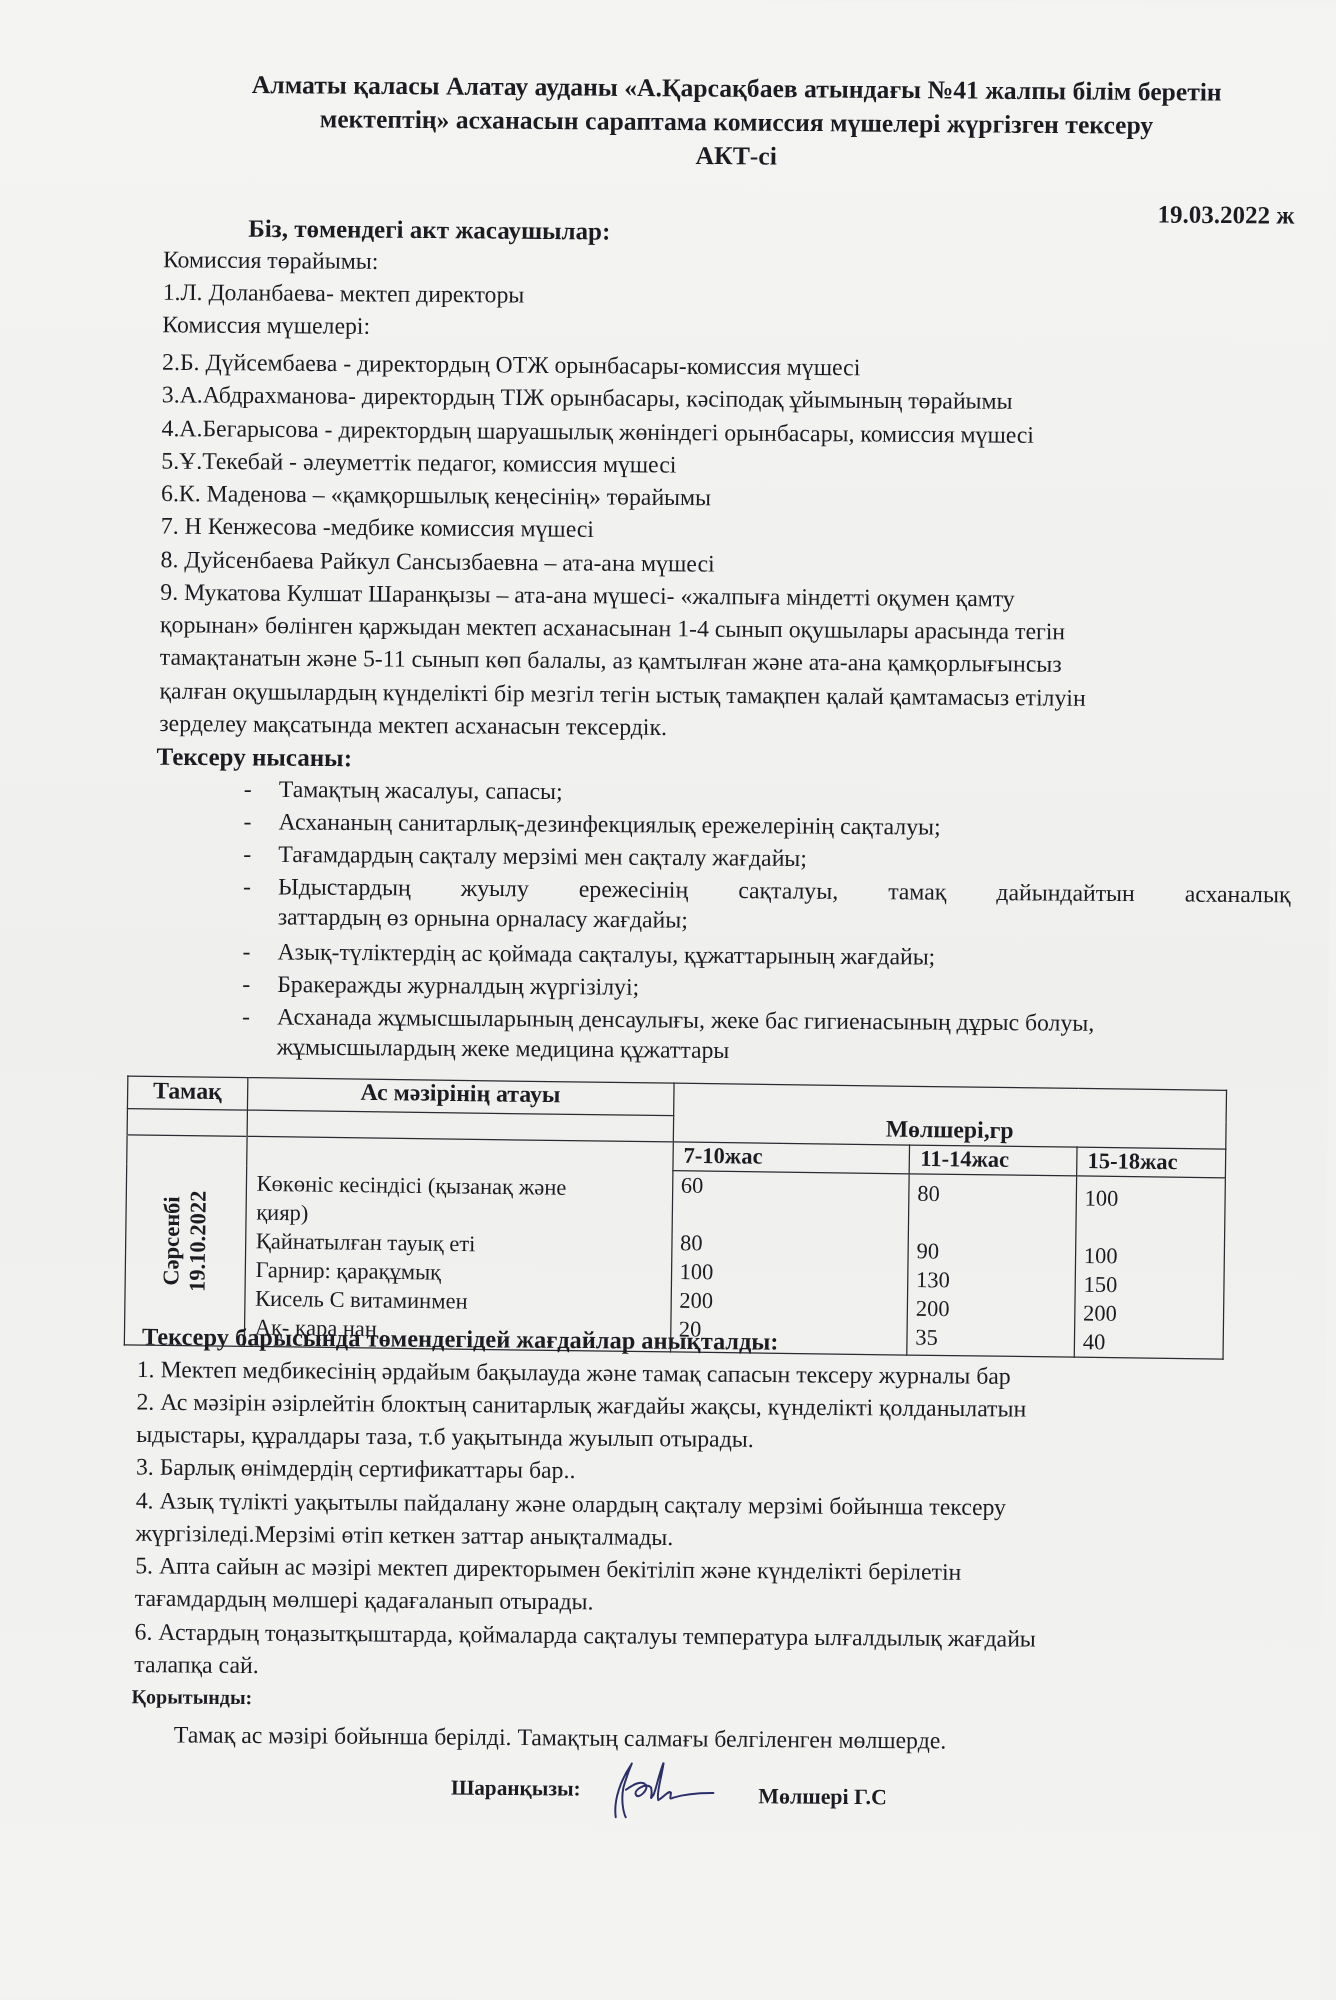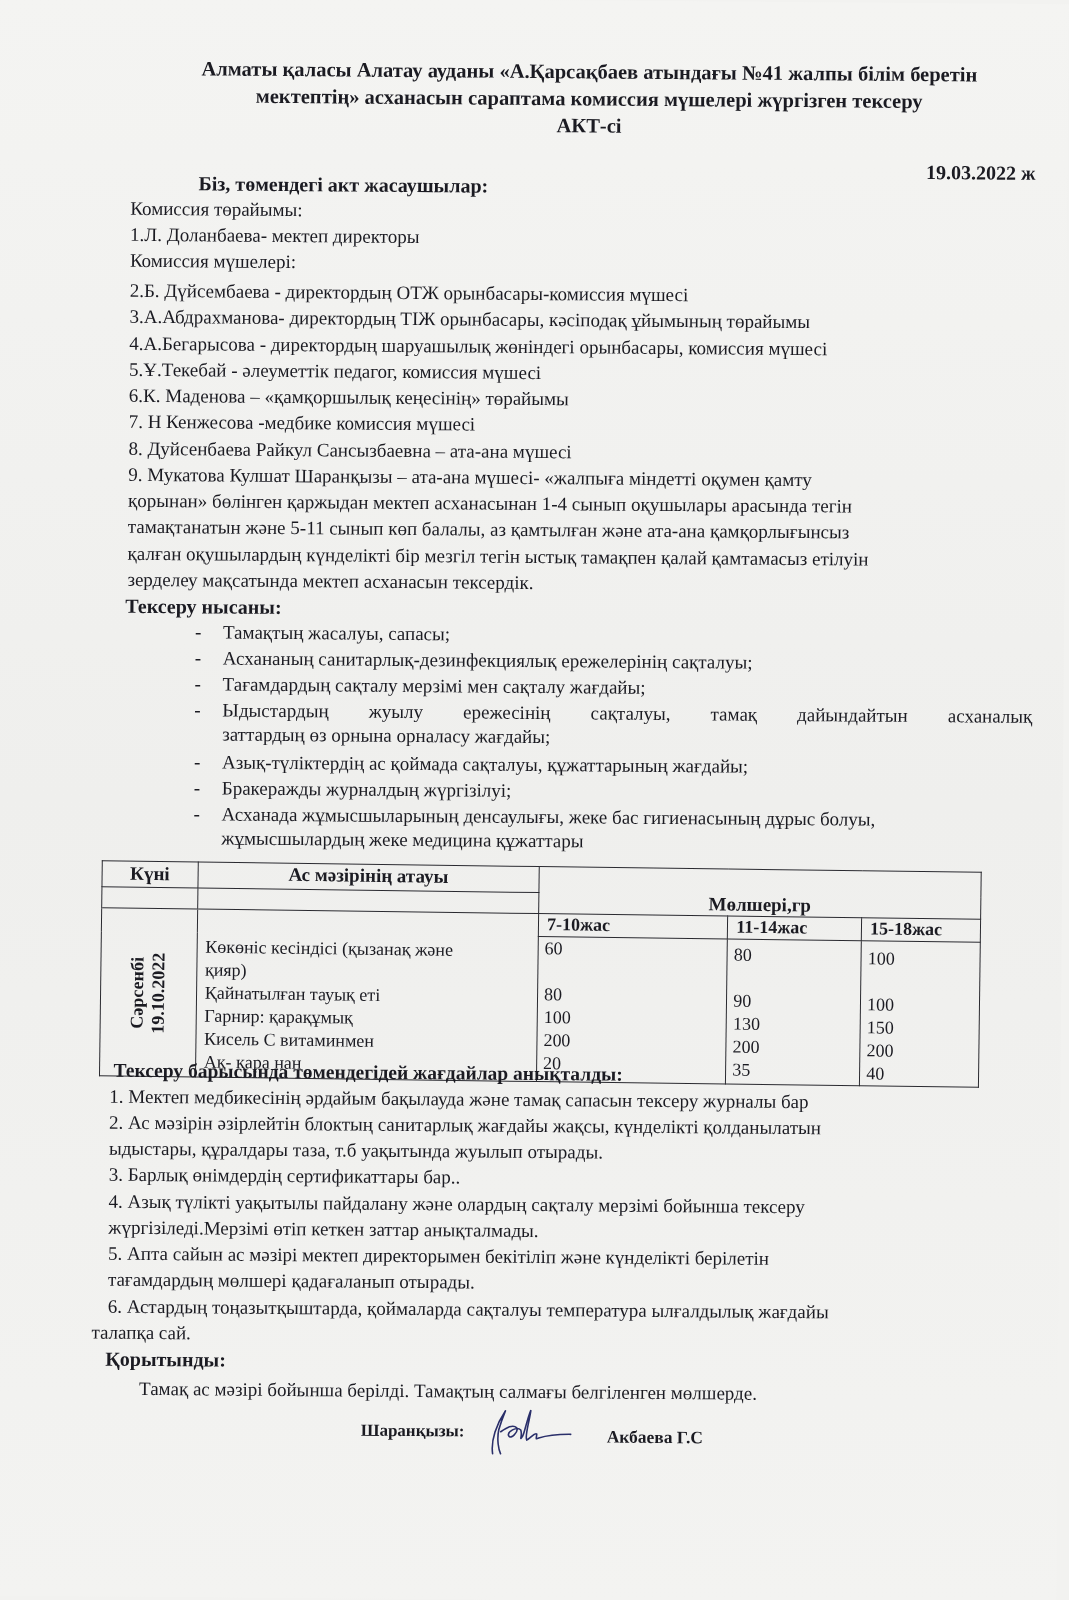--- a/index.html
+++ b/index.html
@@ -109,21 +109,21 @@
   </div>
   <div class="bullet" style="left:200px; top:805px;">
     <span class="dash">-</span>
     <span class="txt">Асханада жұмысшыларының денсаулығы, жеке бас гигиенасының дұрыс болуы,</span>
     <span class="txt" style="top:24px;">жұмысшылардың жеке медицина құжаттары</span>
   </div>
 
   <table class="menu">
     <tbody>
         <tr>
-      <th class="day-cell" style="height:24px;">Күні</th>
+      <th class="day-cell" style="height:24px;">Тамақ</th>
       <th style="width:330px;">Ас мәзірінің атауы</th>
       <th colspan="3" rowspan="2" style="vertical-align:bottom; height:46px;">Мөлшері,гр</th>
     </tr>
     <tr>
       <td style="height:20px; border-bottom:none;"></td>
       <td style="border-bottom:none;"></td>
     </tr>
     <tr>
       <td class="day-cell" rowspan="2" style="border-top:1.5px solid #2a2a30;">
         <div class="day-rot">
@@ -175,26 +175,26 @@
   <div class="line bold" style="left:122px; top:1062px; font-size:19.5px;">Тексеру барысында төмендегідей жағдайлар анықталды:</div>
   <div class="line" style="left:118px; top:1088px;">1. Мектеп медбикесінің әрдайым бақылауда  және тамақ сапасын тексеру журналы бар</div>
   <div class="line" style="left:118px; top:1114px;">2. Ас мәзірін әзірлейтін блоктың санитарлық жағдайы жақсы, күнделікті қолданылатын</div>
   <div class="line" style="left:118px; top:1140px;">ыдыстары, құралдары таза, т.б уақытында жуылып отырады.</div>
   <div class="line" style="left:118px; top:1166px;">3. Барлық өнімдердің сертификаттары бар..</div>
   <div class="line" style="left:118px; top:1193px;">4. Азық түлікті уақытылы пайдалану және олардың сақталу мерзімі бойынша тексеру</div>
   <div class="line" style="left:118px; top:1219px;">жүргізіледі.Мерзімі өтіп кеткен заттар анықталмады.</div>
   <div class="line" style="left:118px; top:1245px;">5. Апта сайын ас мәзірі мектеп директорымен бекітіліп және күнделікті берілетін</div>
   <div class="line" style="left:118px; top:1271px;">тағамдардың мөлшері қадағаланып отырады.</div>
   <div class="line" style="left:118px; top:1298px;">6.  Астардың тоңазытқыштарда, қоймаларда сақталуы температура ылғалдылық жағдайы</div>
-  <div class="line" style="left:102px; top:1324px;">талапқа сай.</div>
-
-  <div class="line bold" style="left:116px; top:1350px; font-size:20px;">Қорытынды:</div>
+  <div class="line" style="left:118px; top:1324px;">талапқа сай.</div>
+
+  <div class="line bold" style="left:116px; top:1350px; font-size:16px;">Қорытынды:</div>
   <div class="line" style="left:150px; top:1380px;">Тамақ ас мәзірі бойынша берілді. Тамақтың  салмағы белгіленген мөлшерде.</div>
 
   <div class="line bold" style="left:372px; top:1420px; font-size:17px;">Шаранқызы:</div>
   <div class="signature abs" style="left:490px; top:1402px;">
     <svg width="100" height="60" viewBox="0 0 100 60">
       <path d="M14 52 C12 38 18 22 26 10 C28 6 24 14 20 28 C18 38 20 48 22 52 M22 30 C28 26 34 22 38 26 C40 30 32 38 30 34 C28 30 38 24 42 28 C44 34 40 40 44 34 C46 30 48 18 52 8 C50 22 46 34 48 38 C52 36 56 30 58 32 C58 36 56 38 60 36 C66 34 76 32 92 32" fill="none" stroke="#2a2f6a" stroke-width="1.6" stroke-linecap="round"></path>
     </svg>
   </div>
-  <div class="line bold" style="left:618px; top:1424px; font-size:17.5px;">Акбаева Г.С</div>
+  <div class="line bold" style="left:618px; top:1424px; font-size:17.5px;">Мөлшері Г.С</div>
 
 </div>
 
 </body></html>

